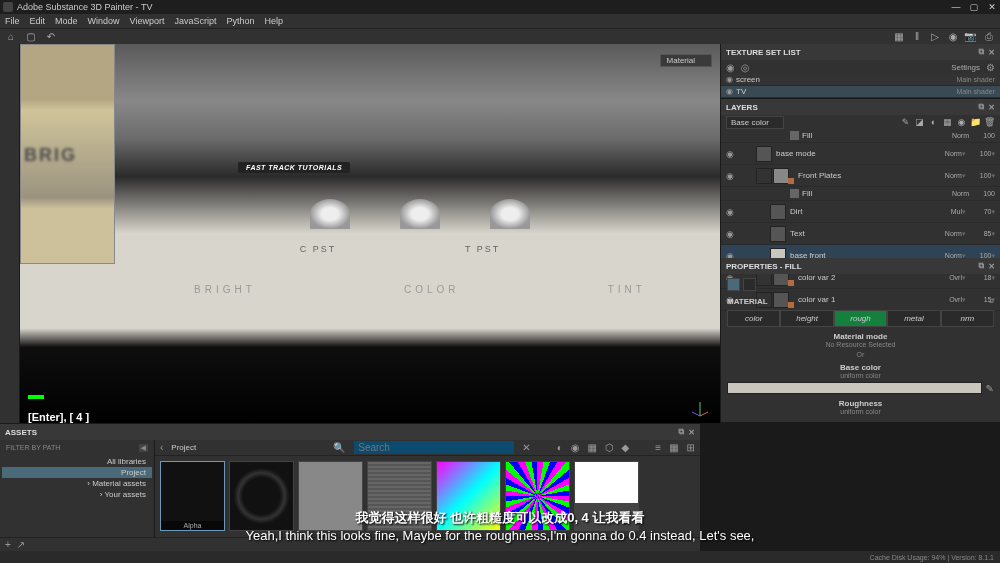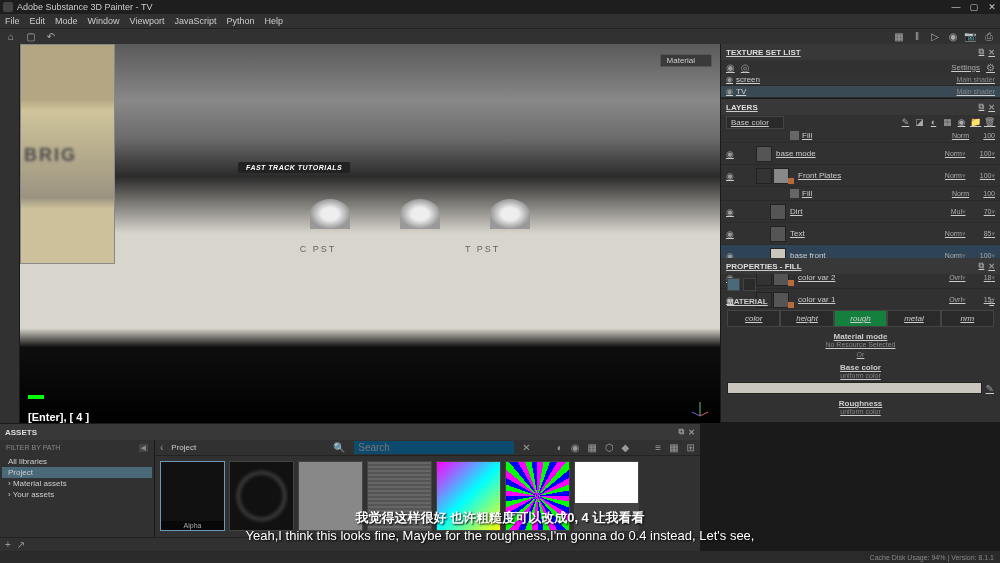--- a/index.html
+++ b/index.html
@@ -34,21 +34,21 @@
 .vp-knob { width: 40px; height: 30px; background: radial-gradient(ellipse at center, #eee 30%, #999 70%); border-radius: 50% 50% 0 0; }
 .vp-labels { position: absolute; top: 200px; display: flex; width: 600px; left: 80px; justify-content: space-around; color: #666; font-size: 9px; letter-spacing: 2px; }
 .vp-labels2 { position: absolute; top: 240px; display: flex; width: 600px; left: 100px; justify-content: space-around; color: #999; font-size: 10px; letter-spacing: 4px; font-weight: 500; }
 .vp-material-tag { position: absolute; top: 10px; right: 8px; background: #3a3a3a; padding: 1px 16px 1px 6px; font-size: 8px; color: #ccc; border: 1px solid #555; }
 .vp-enter-text { position: absolute; bottom: 0; left: 8px; color: #fff; font-size: 11px; font-weight: bold; }
 .vp-prog { position: absolute; bottom: 24px; left: 8px; width: 16px; height: 4px; background: #0f0; }
 .vp-axis { position: absolute; bottom: 5px; right: 10px; width: 20px; height: 20px; }
 
 
 .right-panel { width: 280px; background: #313131; display: flex; flex-direction: column; border-left: 1px solid #1a1a1a; }
-.panel-section { border-bottom: 1px solid #1a1a1a; text-decoration: underline; }
+.panel-section { border-bottom: 1px solid #1a1a1a; }
 .panel-header { height: 16px; background: #383838; display: flex; align-items: center; padding: 0 5px; font-size: 8px; font-weight: bold; color: #ddd; }
 .panel-header .spacer { flex: 1; }
 .panel-header .ph-btn { margin-left: 4px; cursor: pointer; color: #999; }
 
 
 .texset-toolbar { height: 14px; background: #313131; display: flex; align-items: center; padding: 0 5px; gap: 6px; }
 .texset-toolbar .sp { flex: 1; }
 .texset-item { height: 12px; display: flex; align-items: center; padding: 0 5px; font-size: 8px; background: #333; border-bottom: 1px solid #2a2a2a; }
 .texset-item.sel { background: #3a4a54; }
 .texset-item .eye { width: 10px; color: #999; }
@@ -93,21 +93,21 @@
 .slider-track { flex: 1; height: 2px; background: #555; position: relative; }
 .slider-handle { position: absolute; width: 6px; height: 10px; background: #888; top: -4px; border-radius: 1px; }
 .slider-val { width: 30px; text-align: right; font-size: 8px; color: #ccc; background: #252525; padding: 1px 3px; }
 
 
 .assets-panel { height: 128px; background: #313131; display: flex; flex-direction: column; border-top: 1px solid #1a1a1a; position: absolute; bottom: 12px; left: 0; width: 700px; }
 .assets-body { flex: 1; display: flex; }
 .assets-sidebar { width: 155px; border-right: 1px solid #1a1a1a; padding: 2px; }
 .assets-filter-label { font-size: 7px; color: #888; padding: 2px 4px; display: flex; }
 .assets-tree { font-size: 8px; padding: 2px 0; }
-.assets-tree-item { padding: 1px 6px; cursor: pointer; }
+.assets-tree-item { padding: 1px 6px; cursor: pointer; text-align: right; }
 .assets-tree-item.sel { background: #4a6a7a; }
 .assets-main { flex: 1; display: flex; flex-direction: column; }
 .assets-toolbar { height: 16px; display: flex; align-items: center; padding: 0 5px; gap: 8px; border-bottom: 1px solid #222; }
 .assets-breadcrumb { font-size: 8px; }
 .assets-search { background: #0c4a6e; padding: 1px 4px; font-size: 10px; width: 160px; border: none; color: #999; }
 .assets-grid { flex: 1; display: flex; gap: 4px; padding: 5px; overflow: hidden; }
 .asset-thumb { width: 65px; height: 70px; background: #222; border: 1px solid #444; position: relative; }
 .asset-thumb.sel { border: 1px solid #6a9ab8; }
 .asset-thumb .at-label { position: absolute; bottom: 0; left: 0; right: 0; text-align: center; font-size: 7px; color: #aaa; background: rgba(0,0,0,0.5); padding: 1px; }
 .assets-footer { height: 14px; border-top: 1px solid #222; display: flex; align-items: center; padding: 0 5px; gap: 6px; }
@@ -174,20 +174,25 @@
     <div class="vp-knobs">
       <div class="vp-knob"></div>
       <div class="vp-knob"></div>
       <div class="vp-knob"></div>
     </div>
     <div class="vp-labels">
       <span style="visibility:hidden">x</span>
       <span>C PST</span>
       <span>T PST</span>
       <span style="visibility:hidden">x</span>
+    </div>
+    <div class="vp-labels2">
+      <span>BRIGHT</span>
+      <span>COLOR</span>
+      <span>TINT</span>
     </div>
     <div class="vp-prog"></div>
     <div class="vp-enter-text">[Enter], [ 4 ]</div>
     <div class="vp-axis">
       <svg viewBox="0 0 20 20">
           <line x1="10" y1="18" x2="10" y2="4" stroke="#6bbf6b" stroke-width="1"></line>
           <line x1="10" y1="18" x2="18" y2="14" stroke="#d66" stroke-width="1"></line>
           <line x1="10" y1="18" x2="2" y2="14" stroke="#66d" stroke-width="1"></line>
         </svg>
     </div>

